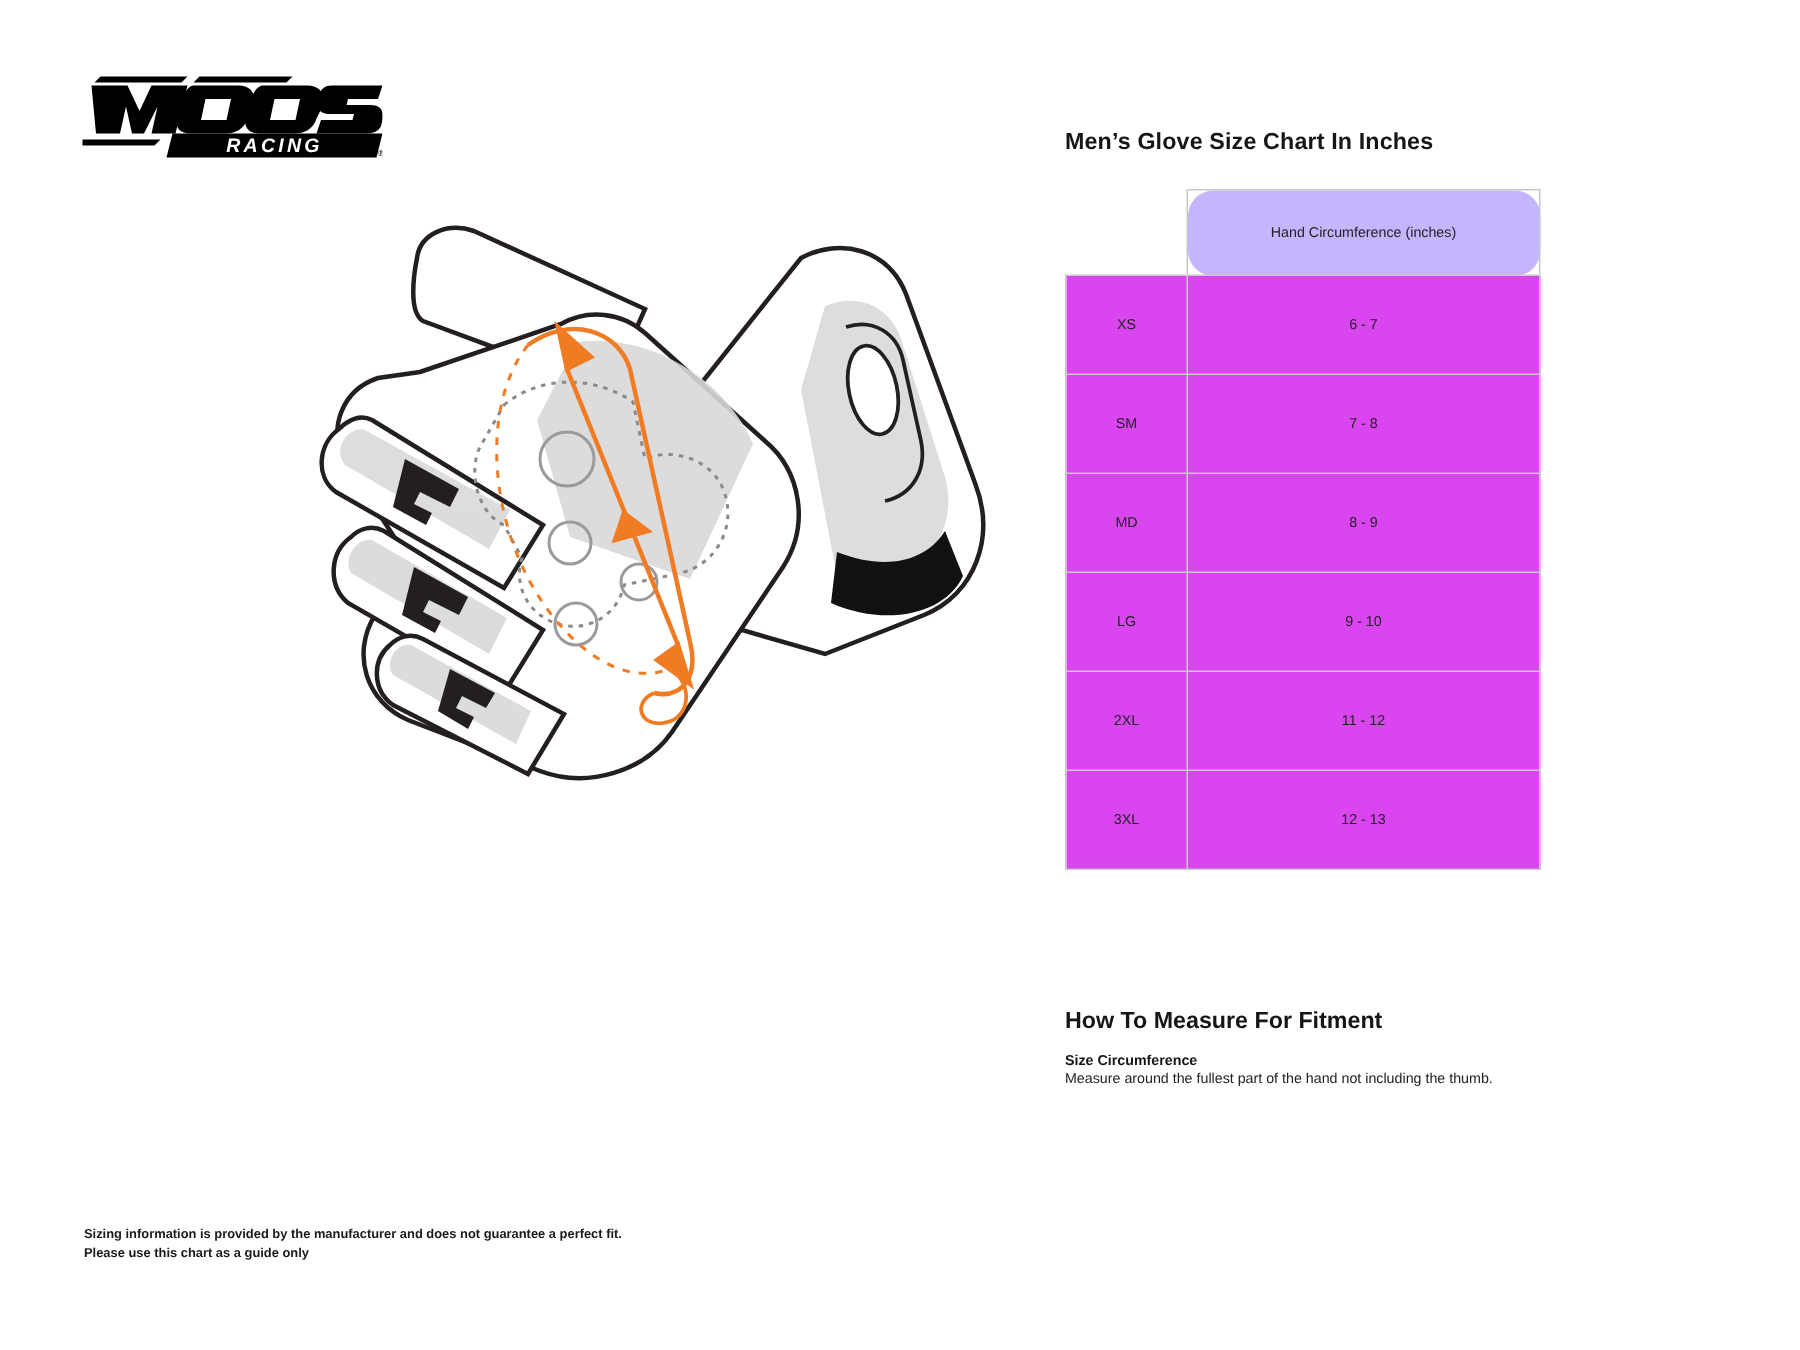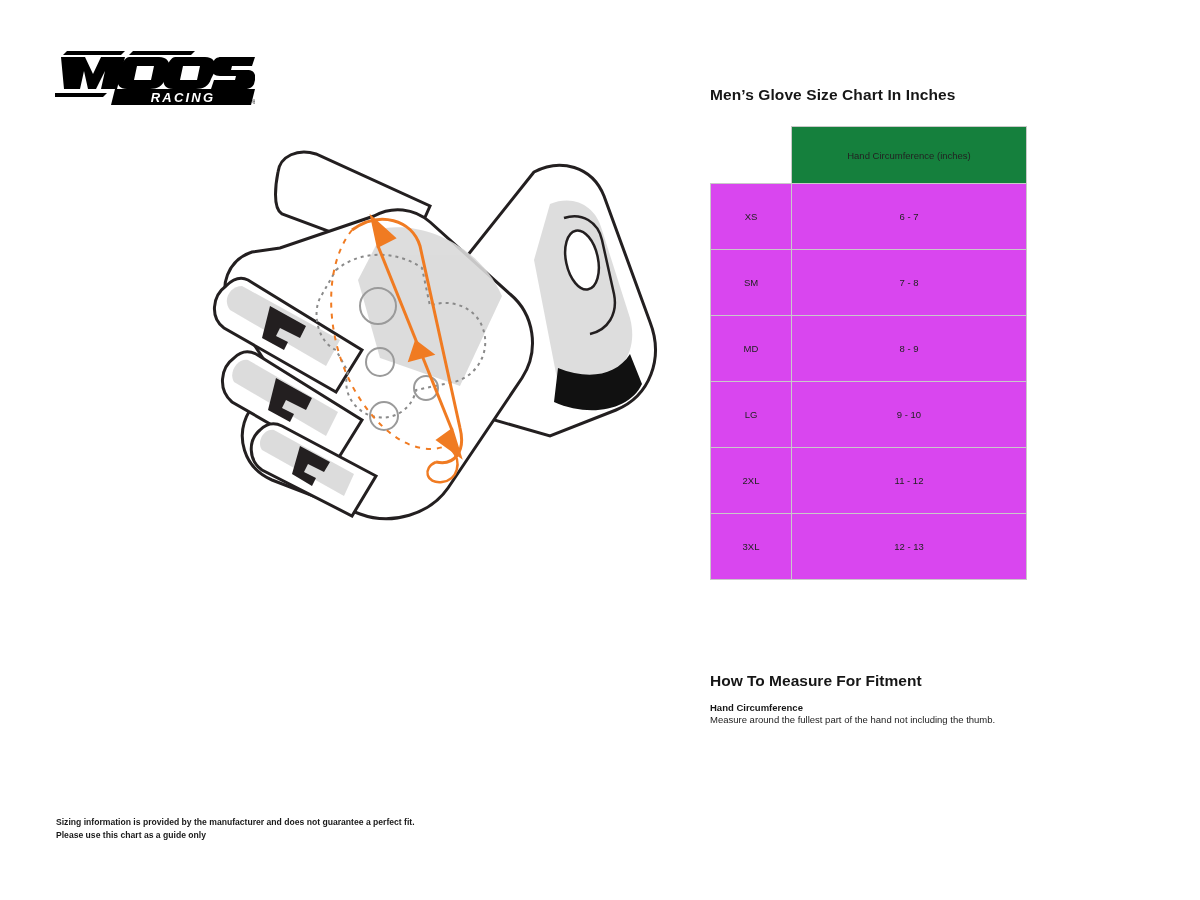--- a/index.html
+++ b/index.html
@@ -68,24 +68,25 @@
   table.size-chart col.c2 { width: 235px; }
 
   table.size-chart thead th.blank {
     border-left: none;
     border-top: none;
     border-bottom: none;
     background: #ffffff;
     height: 54px;
   }
   table.size-chart thead th.hdr {
-    background: #15803d;
+    background: #c4b5fd;
     height: 54px;
     font-size: 9.5px;
     font-weight: normal;
+    border-radius: 17px;
   }
   table.size-chart tbody tr.shade td { background: #d946ef; }
   table.size-chart tbody tr.plain td { background: #d946ef; }
   table.size-chart td.size-label { font-size: 9.5px; }
 
   
   .howto {
     position: absolute;
     left: 710px;
     top: 672px;
@@ -253,20 +254,20 @@
       <tr class="shade">
         <td class="size-label">3XL</td>
         <td>12 - 13</td>
       </tr>
     </tbody>
   </table>
 </div>
 
 <div class="howto">
   <h2>How To Measure For Fitment</h2>
-  <h3>Hand Circumference</h3>
+  <h3>Size Circumference</h3>
   <p>Measure around the fullest part of the hand not including the thumb.</p>
 </div>
 
 <div class="disclaimer">
   <div>Sizing information is provided by the manufacturer and does not guarantee a perfect fit.</div>
   <div>Please use this chart as a guide only</div>
 </div>
 
 </body></html>

